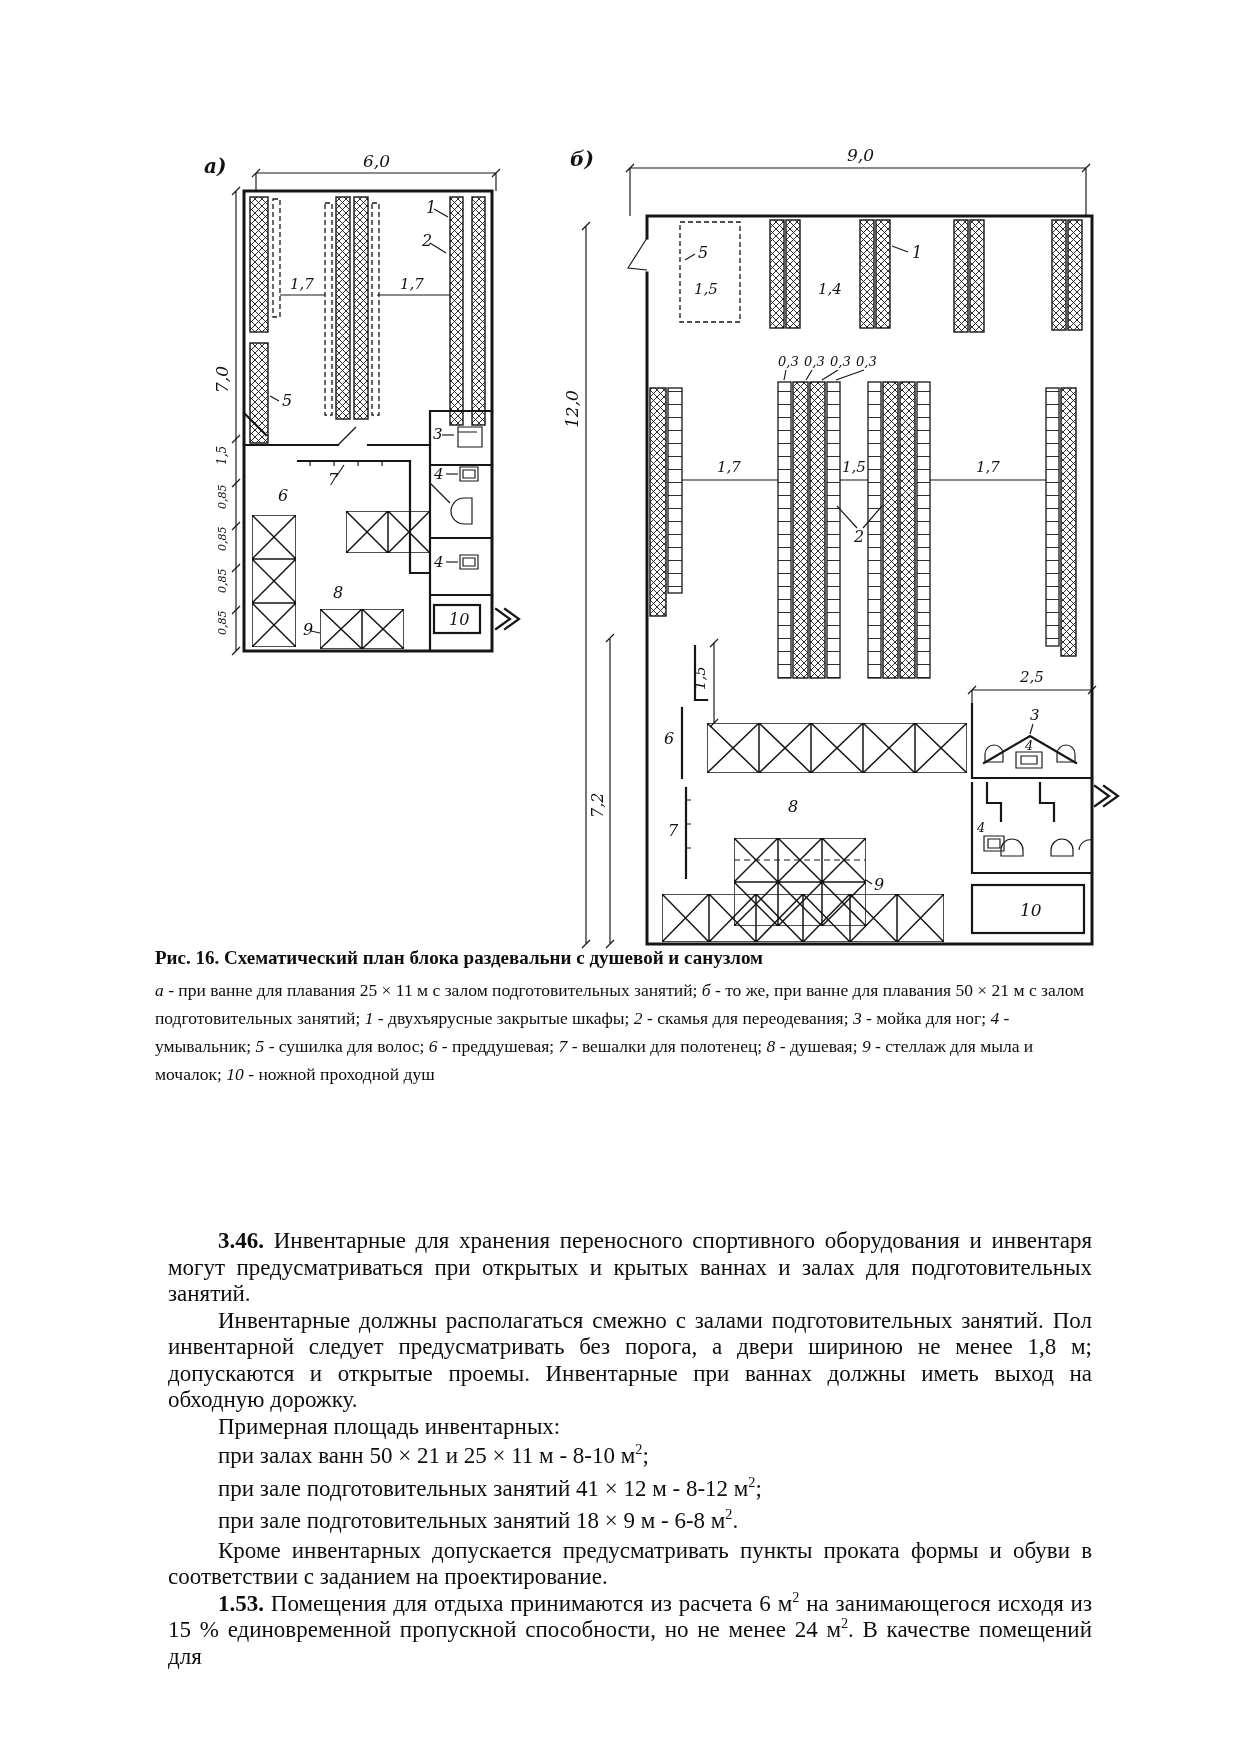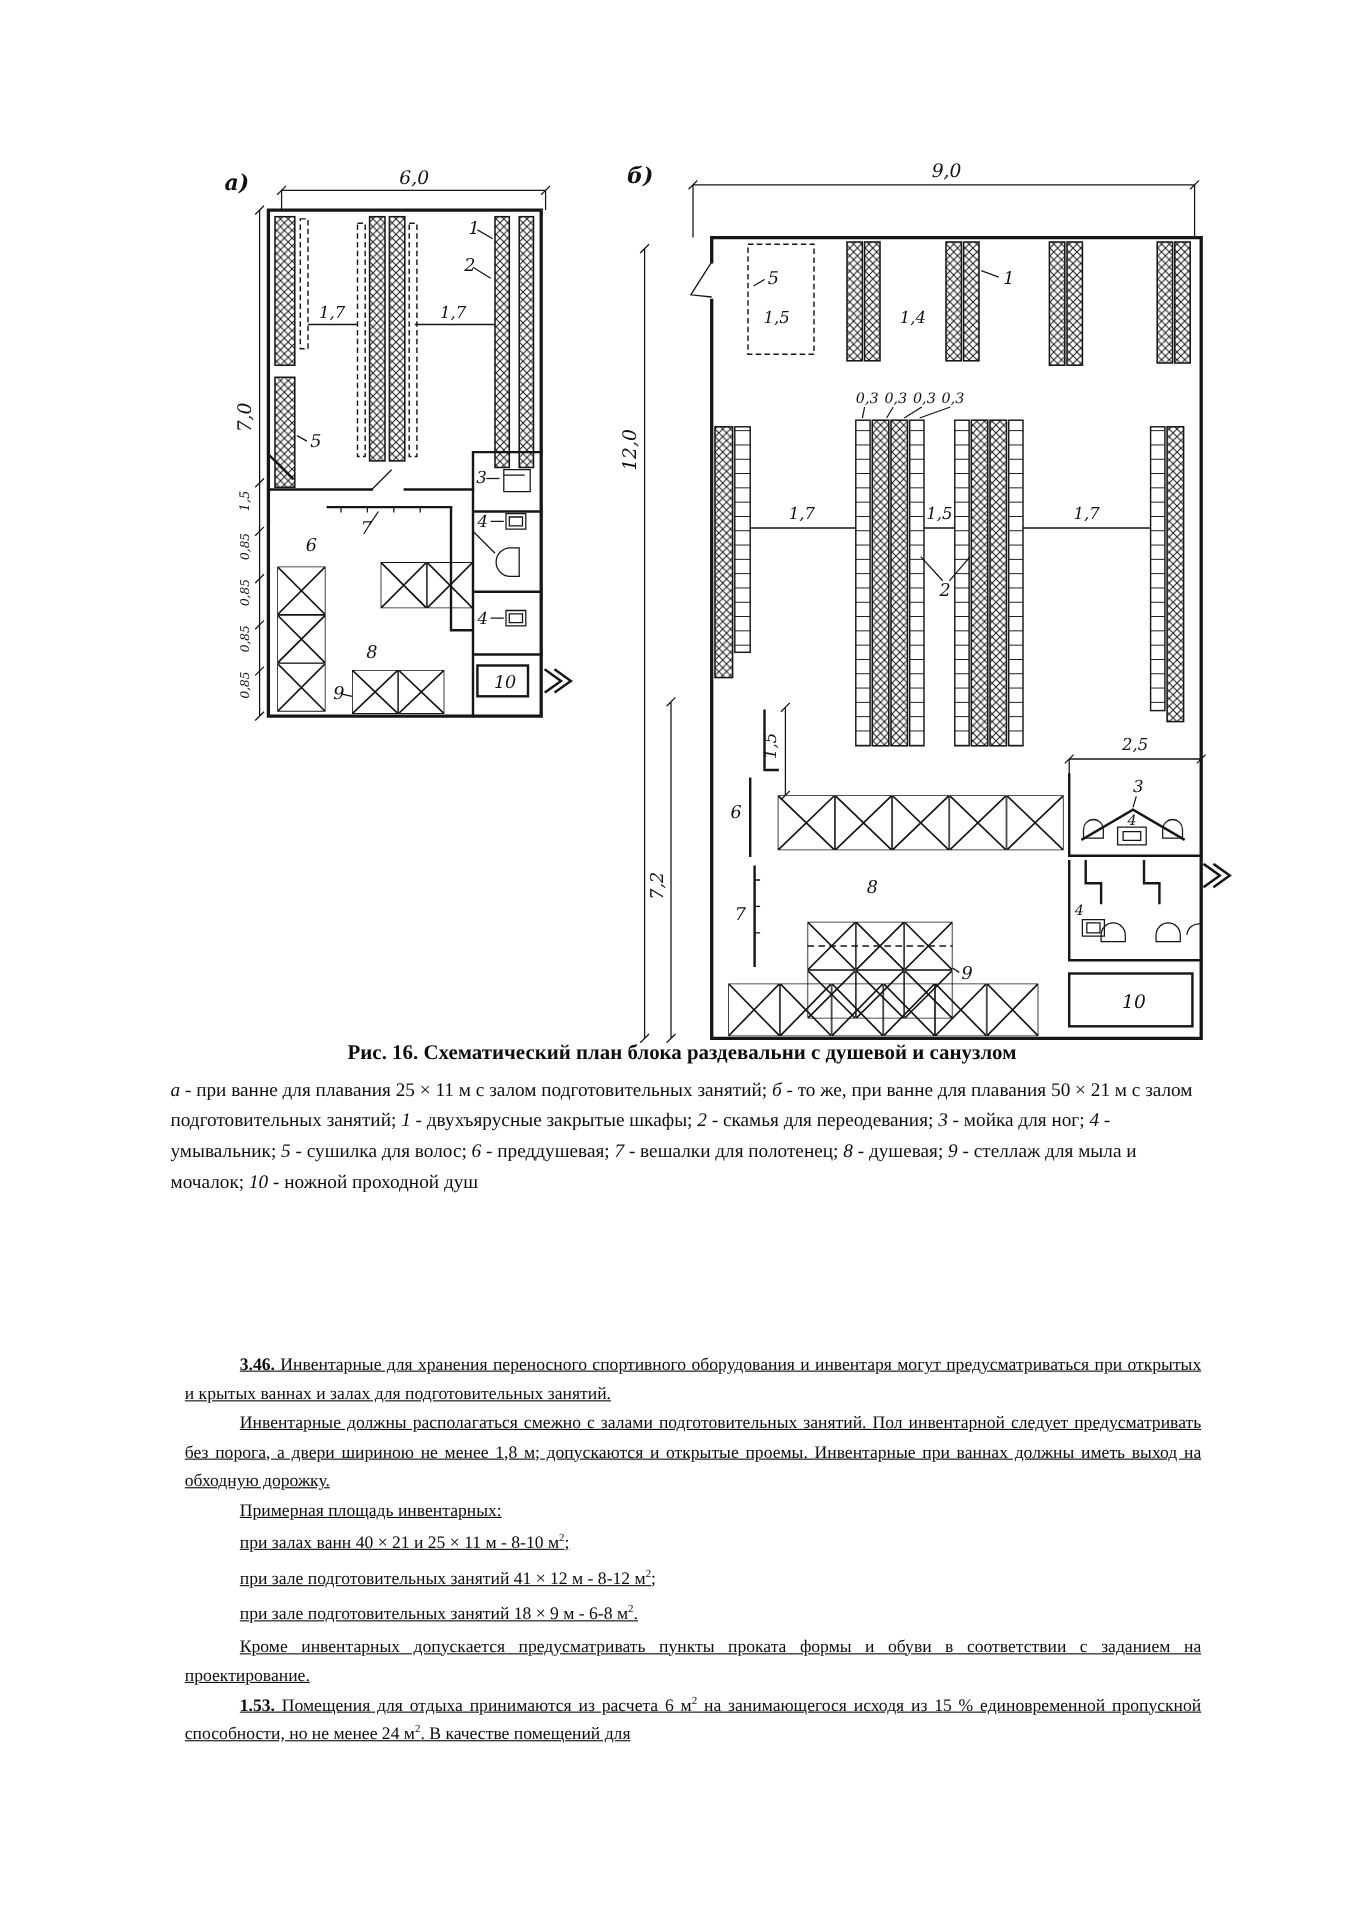--- a/index.html
+++ b/index.html
@@ -20,29 +20,29 @@
   .w3{stroke:#161616;stroke-width:3;fill:none;stroke-linecap:square;}
   .w2{stroke:#161616;stroke-width:2.2;fill:none;stroke-linecap:square;}
   .t1{stroke:#161616;stroke-width:1.15;fill:none;}
   .d1{stroke:#161616;stroke-width:1.3;fill:none;stroke-dasharray:5 3;}
   .hx{fill:url(#hx);stroke:#161616;stroke-width:1.4;}
   .lad{fill:url(#lad);stroke:#161616;stroke-width:1.3;}
   text.lbl{font-family:"DejaVu Serif", serif;font-style:italic;fill:#111;}
   
   .caption-title{
     position:absolute;left:155px;top:945px;width:930px;
-    text-align:center;font-weight:bold;font-size:19px;line-height:26px;
+    text-align:left;font-weight:bold;font-size:19px;line-height:26px;
   }
   .caption-legend{
     position:absolute;left:155px;top:976px;width:930px;
     text-align:left;font-size:17.5px;line-height:28px;
   }
   .body-text{
     position:absolute;left:168px;top:1228px;width:924px;
-    font-size:16px;line-height:26.5px;text-align:justify;text-decoration:underline;
+    font-size:23px;line-height:26.5px;text-align:justify;
   }
   .body-text p{margin:0;text-indent:50px;}
   .body-text p.sp{padding:3px 0;}
   .b{font-weight:bold;}
   .i{font-style:italic;}
   sup{font-size:0.62em;line-height:0;}
 </style>
 </head>
 <body>
 
@@ -286,20 +286,20 @@
     </div>
   </div>
 
   <div class="caption-title">Рис. 16. Схематический план блока раздевальни с душевой и санузлом</div>
   <div class="caption-legend"><span class="i">а</span><span> - при ванне для плавания 25 × 11 м с залом подготовительных занятий; </span><span class="i">б</span><span> - то же, при ванне для плавания 50 × 21 м с залом подготовительных занятий; </span><span class="i">1</span><span> - двухъярусные закрытые шкафы; </span><span class="i">2</span><span> - скамья для переодевания; </span><span class="i">3</span><span> - мойка для ног; </span><span class="i">4</span><span> - умывальник; </span><span class="i">5</span><span> - сушилка для волос; </span><span class="i">6</span><span> - преддушевая; </span><span class="i">7</span><span> - вешалки для полотенец; </span><span class="i">8</span><span> - душевая; </span><span class="i">9</span><span> - стеллаж для мыла и мочалок; </span><span class="i">10</span><span> - ножной проходной душ</span></div>
 
   <div class="body-text">
     <p><span class="b">3.46.</span><span> Инвентарные для хранения переносного спортивного оборудования и инвентаря могут предусматриваться при открытых и крытых ваннах и залах для подготовительных занятий.</span></p>
     <p><span>Инвентарные должны располагаться смежно с залами подготовительных занятий. Пол инвентарной следует предусматривать без порога, а двери шириною не менее 1,8 м; допускаются и открытые проемы. Инвентарные при ваннах должны иметь выход на обходную дорожку.</span></p>
     <p><span>Примерная площадь инвентарных:</span></p>
-    <p class="sp"><span>при залах ванн 40 × 21 и 25 × 11 м - 8-10 м</span><sup>2</sup><span>;</span></p>
+    <p class="sp"><span>при залах ванн 50 × 21 и 25 × 11 м - 8-10 м</span><sup>2</sup><span>;</span></p>
     <p class="sp"><span>при зале подготовительных занятий 41 × 12 м - 8-12 м</span><sup>2</sup><span>;</span></p>
     <p class="sp"><span>при зале подготовительных занятий 18 × 9 м - 6-8 м</span><sup>2</sup><span>.</span></p>
     <p><span>Кроме инвентарных допускается предусматривать пункты проката формы и обуви в соответствии с заданием на проектирование.</span></p>
     <p><span class="b">1.53.</span><span> Помещения для отдыха принимаются из расчета 6 м</span><sup>2</sup><span> на занимающегося исходя из 15 % единовременной пропускной способности, но не менее 24 м</span><sup>2</sup><span>. В качестве помещений для</span></p>
   </div>
 
 </div>
 
 </body></html>

